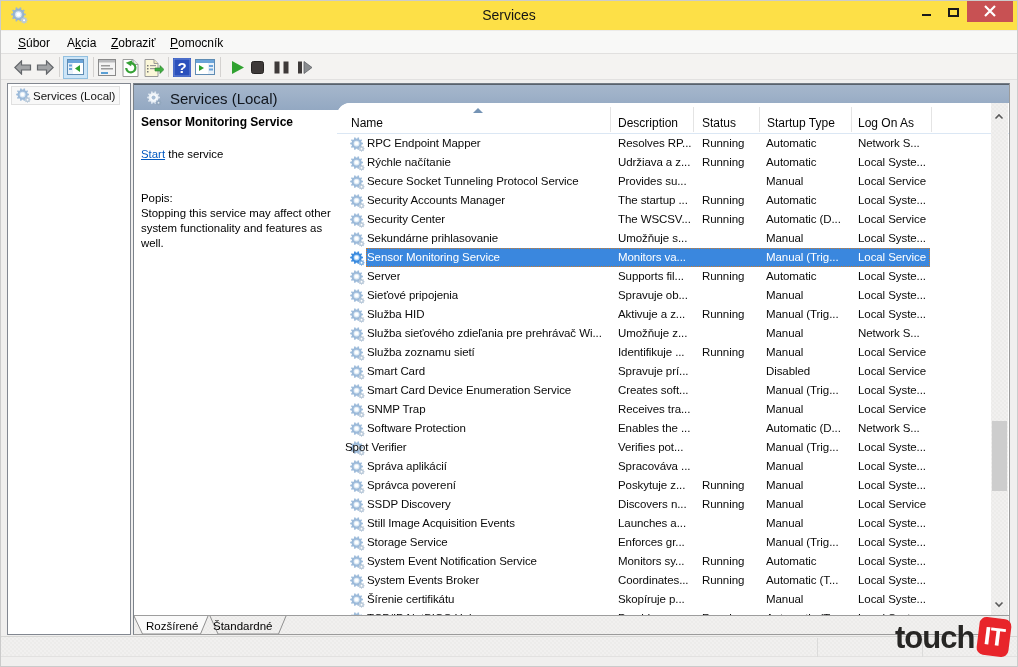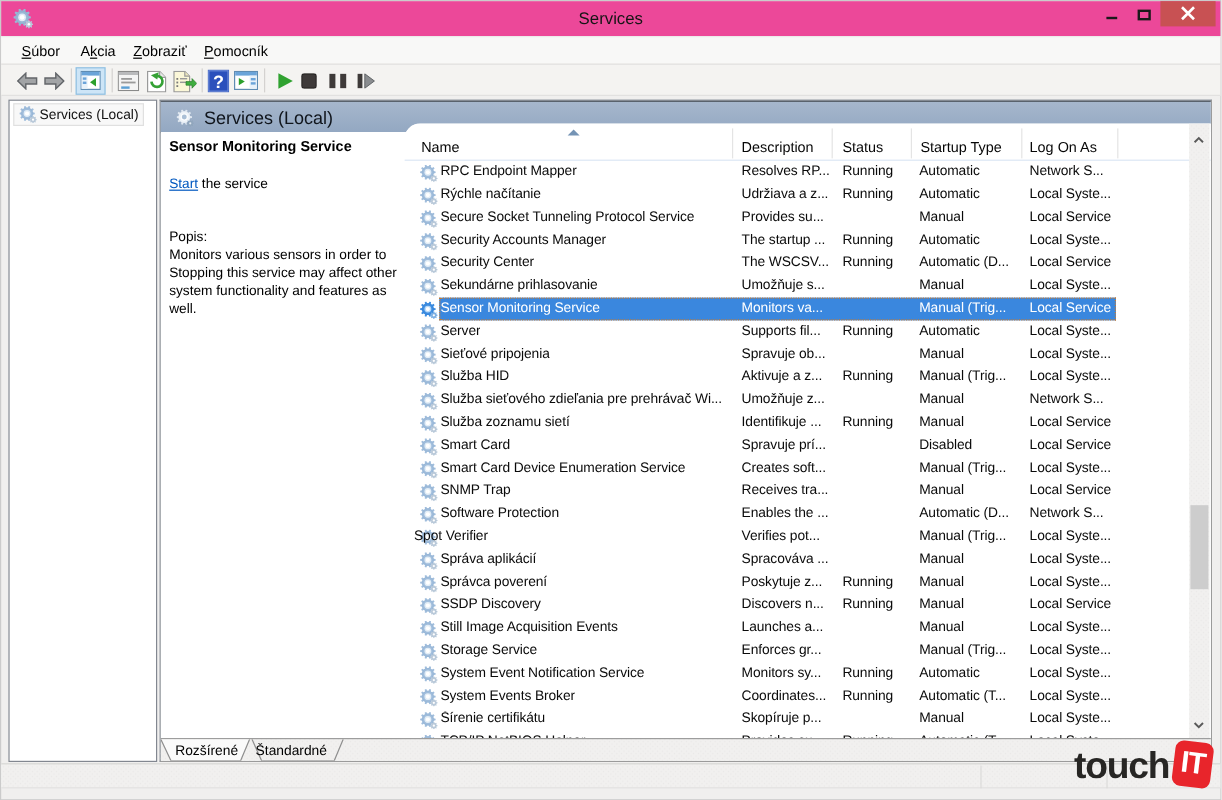--- a/index.html
+++ b/index.html
@@ -1,21 +1,21 @@
 <!DOCTYPE html>
 <html><head><meta charset="utf-8"><title>Services</title>
 <style>
 *{margin:0;padding:0;box-sizing:border-box}
 html,body{width:1018px;height:667px;overflow:hidden}
 body{font-family:"Liberation Sans",sans-serif;background:#f0efee;position:relative;color:#000}
 .dots{background-image:radial-gradient(circle,#e9e8e7 0.6px,rgba(0,0,0,0) 0.85px),radial-gradient(circle,#e9e8e7 0.6px,rgba(0,0,0,0) 0.85px);background-size:4px 4px;background-position:0 0,2px 2px}
 
 #frame{position:absolute;inset:0;border:1px solid #cbcbcb;background:rgba(0,0,0,0)}
 
-#title{position:absolute;left:1px;top:1px;right:1px;height:29px;background:#ec4899}
+#title{position:absolute;left:1px;top:1px;right:1px;height:29px;background:#fde047}
 #title .t{position:absolute;left:0;right:0;top:6px;text-align:center;font-size:14px;color:#151515}
 #btn-min{position:absolute;left:921px;top:12px;width:9px;height:3px;border-bottom:2.5px solid #1a1a1a}
 #btn-max{position:absolute;left:947px;top:7px;width:11px;height:9px;border:2px solid #1a1a1a}
 #btn-close{position:absolute;left:966px;top:0;width:46px;height:21px;background:#c85153}
 
 #menu{position:absolute;left:1px;top:30px;right:1px;height:23px;background:#f8f8f7;border-top:1px solid #ecebea;font-size:12px}
 #menu span{position:absolute;top:5px}
 
 #tools{position:absolute;left:1px;top:53px;right:1px;height:27px;background:#f4f3f1;border-top:1px solid #e1e0df;border-bottom:1px solid #e2e1e0}
 #tools svg{position:absolute}
@@ -215,21 +215,20 @@
    <svg style="position:absolute;left:13px;top:6px;width:15px;height:15px">
         <use href="#gh"></use>
       </svg>
    <span class="ht">Services (Local)</span>
  </div>
  <div id="info">
    <div class="b">Sensor Monitoring Service</div>
    <div class="st"><a>Start</a> the service</div>
    <div class="pp">
      <div class="dl">Popis:</div>
-     <div class="dl">Monitors various sensors in order to</div>
 <div class="dl">Stopping this service may affect other</div>
 <div class="dl">system functionality and features as</div>
 <div class="dl">well.</div>
    </div>
  </div>
  <div id="list">
    <div class="hdr">
      <span class="hl" style="left:14px">Name</span>
      <span class="hl" style="left:281px">Description</span>
      <span class="hl" style="left:365px">Status</span>

